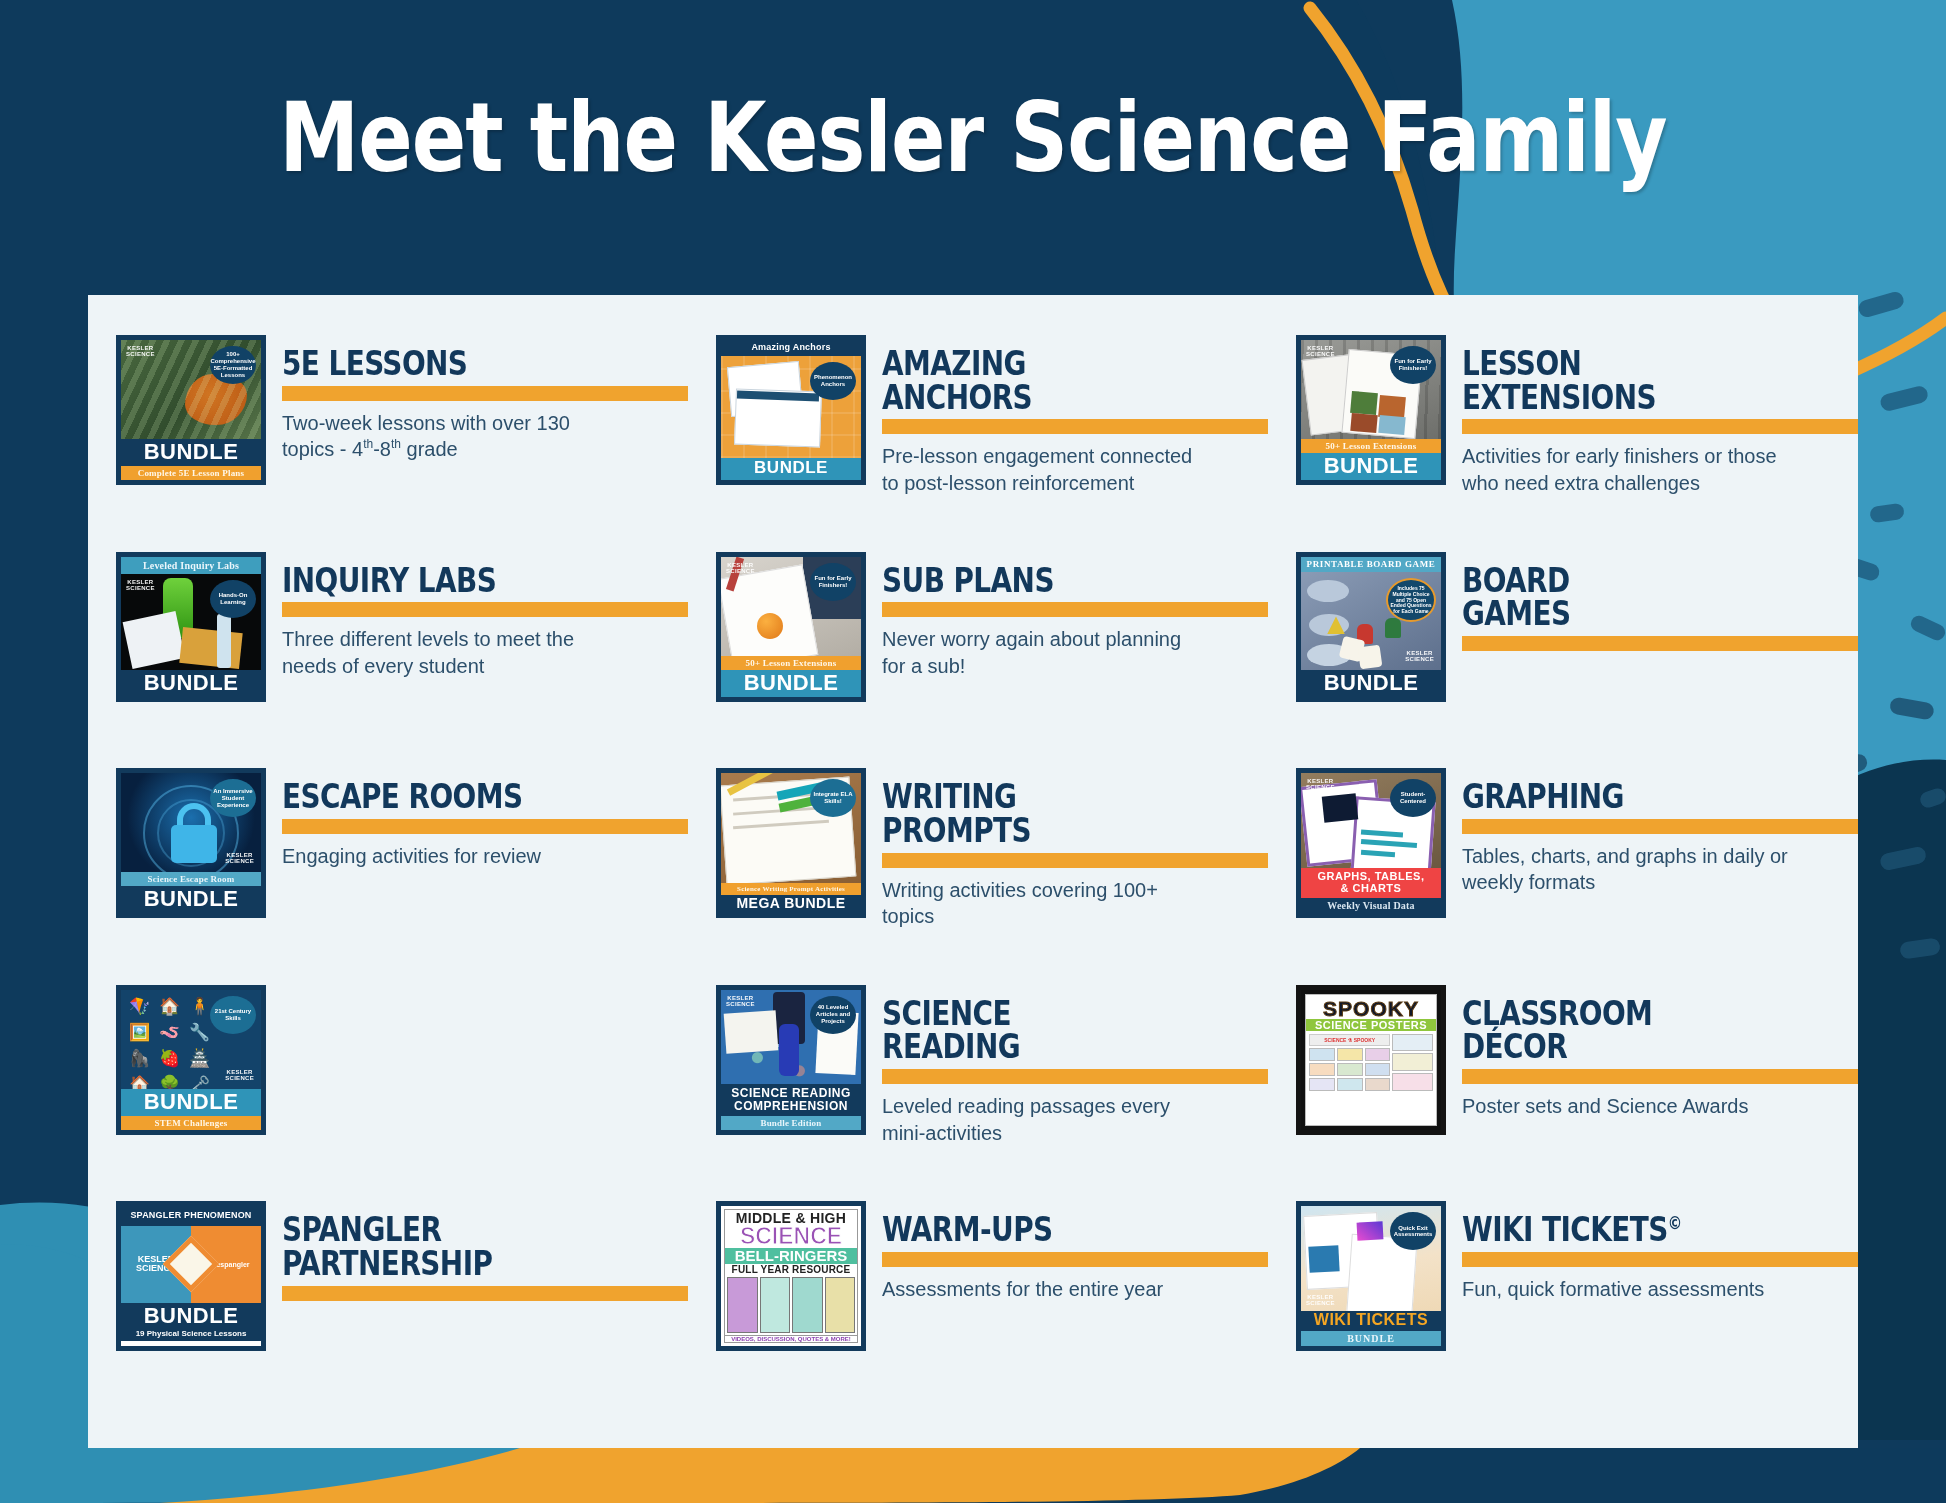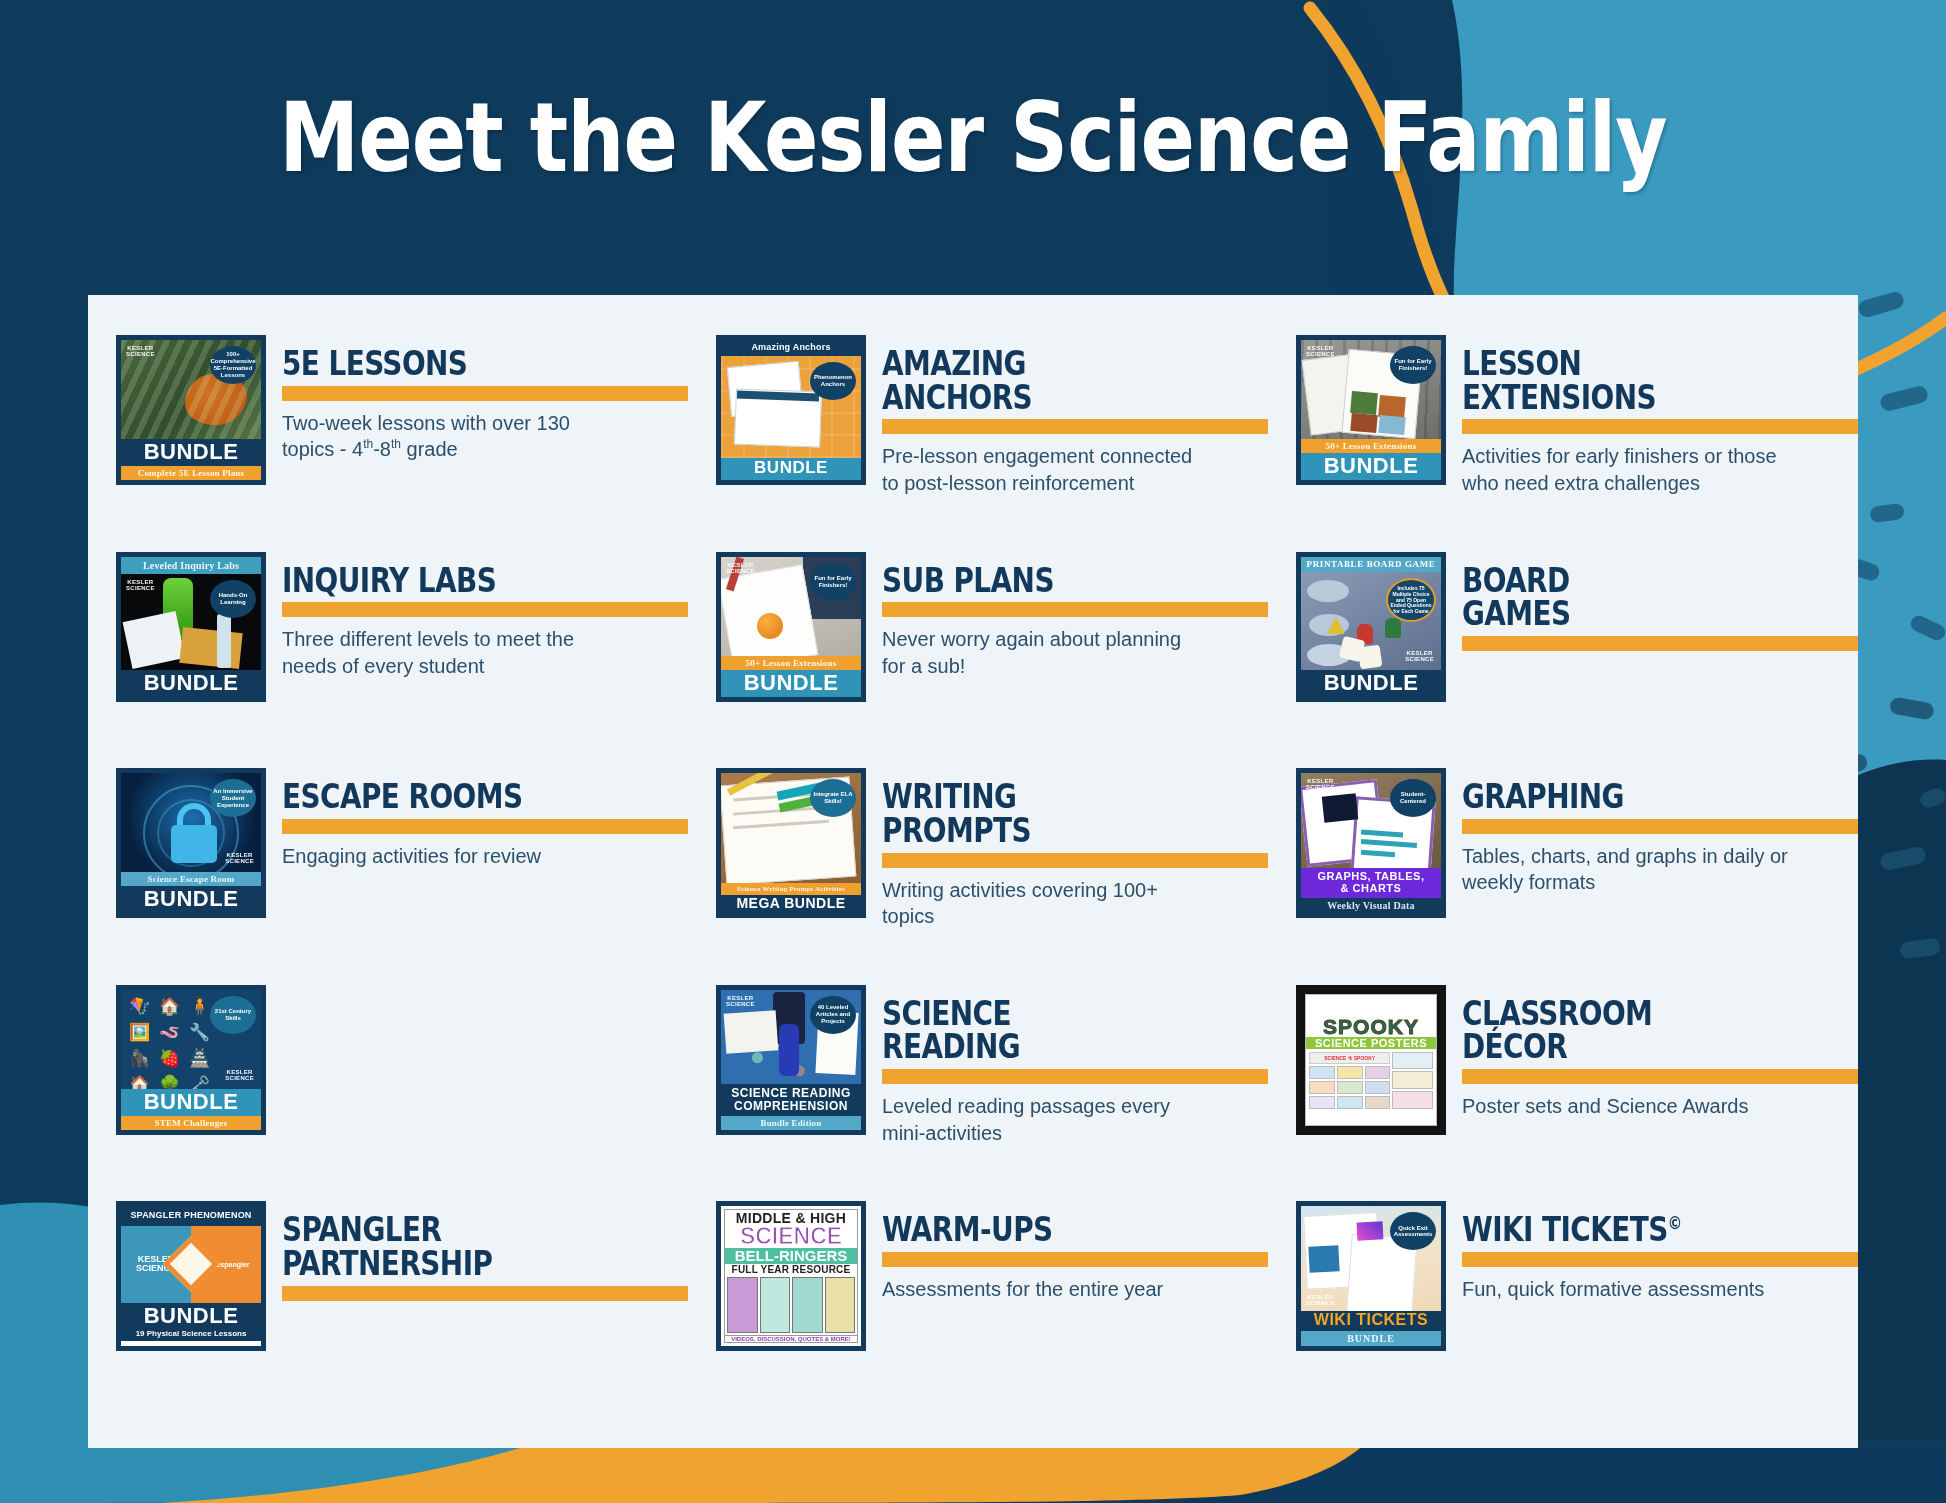--- a/index.html
+++ b/index.html
@@ -471,21 +471,21 @@
         <div class="th-img" style="background:linear-gradient(160deg,#937d5e,#6b5840);">
           <div style="position:absolute;left:2px;top:10px;width:78px;height:80px;background:#fff;border:3px solid #8a5fb0;transform:rotate(-6deg);"></div>
           <div style="position:absolute;left:52px;top:26px;width:80px;height:78px;background:#fff;border:3px solid #8a5fb0;transform:rotate(4deg);"></div>
           <div style="position:absolute;left:60px;top:58px;width:42px;height:5px;background:#2aa3b5;transform:rotate(4deg);"></div>
           <div style="position:absolute;left:60px;top:68px;width:56px;height:5px;background:#2aa3b5;transform:rotate(4deg);"></div>
           <div style="position:absolute;left:60px;top:78px;width:34px;height:5px;background:#2aa3b5;transform:rotate(4deg);"></div>
           <div style="position:absolute;left:22px;top:22px;width:34px;height:26px;background:#0e1b33;transform:rotate(-6deg);"></div>
           <div class="th-logo tl">KESLER<br>SCIENCE</div>
           <div class="th-badge">Student-Centered</div>
         </div>
-        <div class="th-bundle xsmall" style="background:#6d28d9;color:#fff;font-size:11px;line-height:1.08;padding:3px 14px;">GRAPHS, TABLES, &amp; CHARTS</div>
+        <div class="th-bundle xsmall" style="background:#ef4444;color:#fff;font-size:11px;line-height:1.08;padding:3px 14px;">GRAPHS, TABLES, &amp; CHARTS</div>
         <div class="th-strip navythin">Weekly Visual Data</div>
       </div>
       <div class="txt">
         <div class="card-title">GRAPHING</div>
         <div class="rule"></div>
         <div class="card-desc">Tables, charts, and graphs in daily or weekly formats</div>
       </div>
     </div>
 
     <div class="card col1">
@@ -536,21 +536,21 @@
       <div class="txt">
         <div class="card-title">SCIENCE<br>READING</div>
         <div class="rule"></div>
         <div class="card-desc">Leveled reading passages every mini-activities</div>
       </div>
     </div>
 
     <div class="card col3">
       <div class="thumb blackframe" style="background:#111;">
         <div class="th-img" style="background:#ffffff;margin:4px;border:1px solid #bbb;">
-          <div style="text-align:center;font-size:21px;font-weight:bold;color:#0f766e;-webkit-text-stroke:1px #5a3a12;letter-spacing:1px;line-height:1;padding-top:21px;">SPOOKY</div>
+          <div style="text-align:center;font-size:21px;font-weight:bold;color:#0f172a;-webkit-text-stroke:1px #5a3a12;letter-spacing:1px;line-height:1;padding-top:3px;">SPOOKY</div>
           <div style="text-align:center;font-size:11px;font-weight:bold;color:#ffffff;background:#8fc63d;letter-spacing:.5px;">SCIENCE POSTERS</div>
           <div style="display:flex;gap:2px;padding:3px;">
             <div style="flex:2;">
               <div style="background:#eee;border:1px solid #ccc;font-size:5px;text-align:center;color:#d33;font-weight:bold;padding:2px;">SCIENCE ⚗ SPOOKY</div>
               <div style="display:grid;grid-template-columns:repeat(3,1fr);gap:2px;margin-top:2px;">
                 <div style="height:13px;background:#cfe3f0;border:1px solid #bbb;"></div>
                 <div style="height:13px;background:#f5e6a8;border:1px solid #bbb;"></div>
                 <div style="height:13px;background:#e8cfe8;border:1px solid #bbb;"></div>
                 <div style="height:13px;background:#f7dcc0;border:1px solid #bbb;"></div>
                 <div style="height:13px;background:#d8e8d0;border:1px solid #bbb;"></div>

